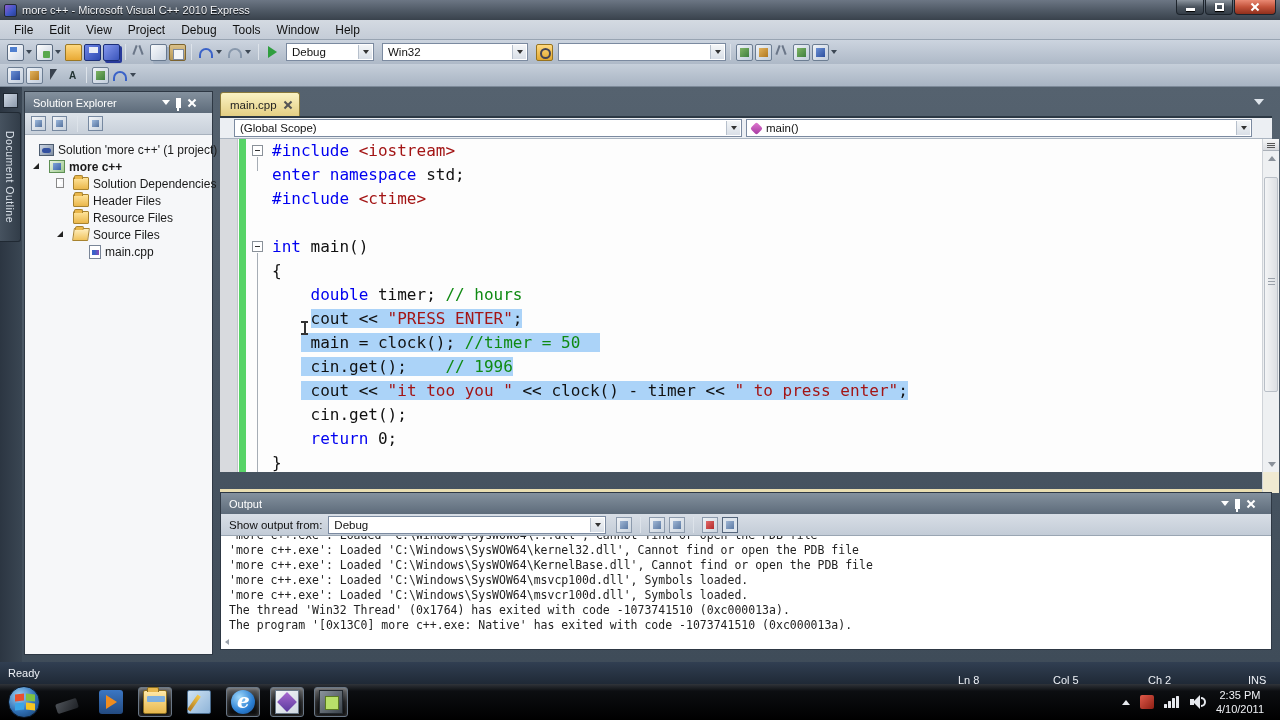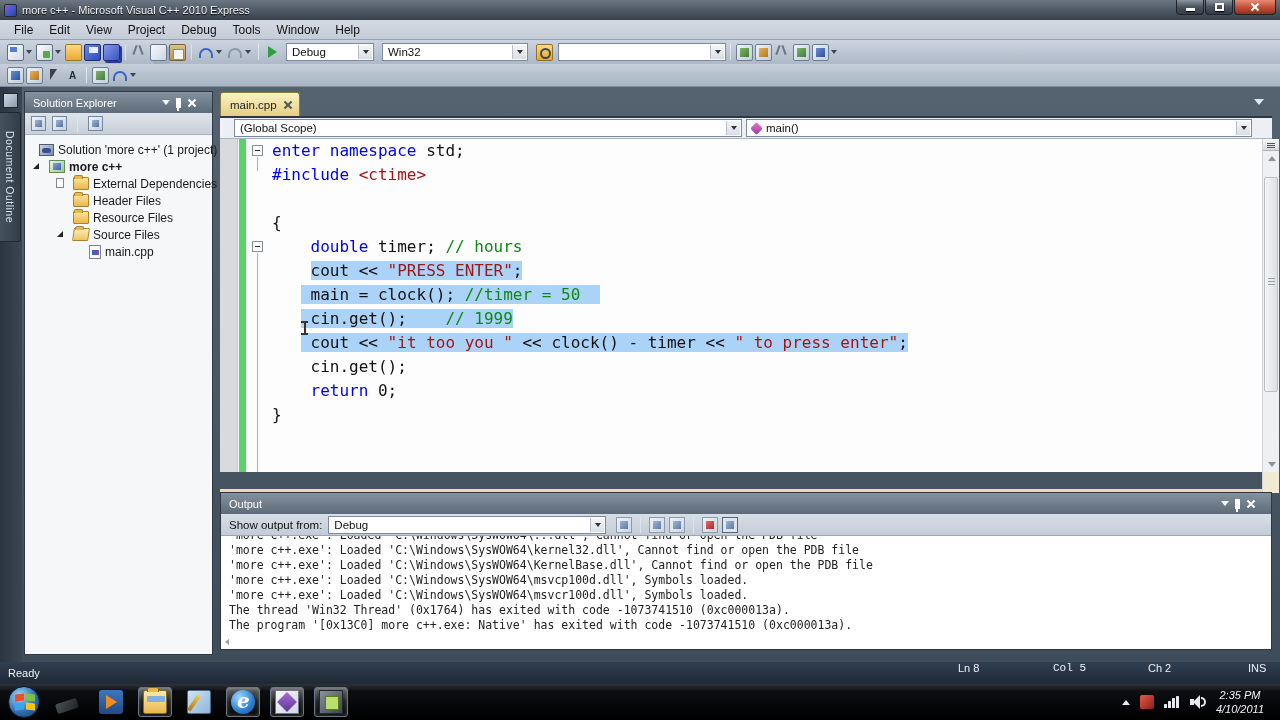--- a/index.html
+++ b/index.html
@@ -168,21 +168,21 @@
   .ot-icon.red::after{ background:linear-gradient(135deg,#e26a6a,#b22a2a);}
   .ot-icon.framed { border:1px solid #55667c; background:#dde4ec; }
   #console { position:relative; height:113px; overflow:hidden; background:#fff; padding-left:8px;}
   .console-line { font-family:"DejaVu Sans Mono", monospace; font-size:11.5px; color:#222; line-height:15px; white-space:pre;}
   .console-line.clipped { margin-top:-8px; }
   #console-hs-arrow { position:absolute; left:4px; bottom:4px; width:0; height:0; border-top:3px solid transparent; border-bottom:3px solid transparent; border-right:4px solid #9aa1aa;}
 
   
   #statusbar { left:0; top:662px; width:1280px; height:22px; background:linear-gradient(180deg,#313f52,#1f2936); color:#eef1f6; font-size:11px; display:flex; align-items:center;}
   #status-ready { margin-left:8px; }
-  .status-field { position:absolute; top:0; }
+  .status-field { position:absolute; top:12px; }
 
   
   #taskbar { left:0; top:684px; width:1280px; height:36px; background:linear-gradient(180deg,#30343a 0%,#0c0e11 20%,#000 100%); display:flex; align-items:center;}
   #start-button { width:32px; height:32px; border-radius:50%; margin-left:8px; position:relative;
     background:radial-gradient(circle at 35% 30%, #9fd4f7, #2f6fb4 55%, #153a66 100%); border:1px solid #0a1727; overflow:hidden;}
   .flag { position:absolute; width:9px; height:7px; }
   .flag.r { left:6px; top:7px; background:#e8502e; transform:skewY(-6deg);}
   .flag.g { left:17px; top:7px; background:#7fc242; transform:skewY(6deg);}
   .flag.b { left:6px; top:16px; background:#3aa5e8; transform:skewY(-6deg);}
   .flag.y { left:17px; top:16px; background:#f5c422; transform:skewY(6deg);}
@@ -207,21 +207,21 @@
   #tray-arrow { width:0; height:0; border-left:4px solid transparent; border-right:4px solid transparent; border-bottom:5px solid #e6e9ee;}
   #tray-red { width:14px; height:14px; background:linear-gradient(135deg,#e05a4a,#8e1f14); border-radius:2px;}
   #tray-net { position:relative; width:16px; height:12px;}
   #tray-net span { position:absolute; bottom:0; width:3px; background:#e6e9ee; border-radius:0.5px;}
   #tray-net span:nth-child(1){left:0;height:4px;} #tray-net span:nth-child(2){left:4px;height:7px;}
   #tray-net span:nth-child(3){left:8px;height:10px;} #tray-net span:nth-child(4){left:12px;height:12px;}
   #tray-vol { position:relative; width:16px; height:14px;}
   #tray-vol::before { content:""; position:absolute; left:0; top:4px; width:4px; height:6px; background:#e6e9ee;}
   #tray-vol::after { content:""; position:absolute; left:3px; top:0; width:0; height:0; border-right:7px solid #e6e9ee; border-top:7px solid transparent; border-bottom:7px solid transparent;}
   .vol-wave { position:absolute; left:11px; top:2px; width:5px; height:10px; border:2px solid #e6e9ee; border-left:none; border-radius:0 6px 6px 0;}
-  #clock { color:#f0f2f6; font-size:11px; text-align:center; line-height:14px; padding-right:6px;font-style:italic;}
+  #clock { color:#f0f2f6; font-size:11px; text-align:center; line-height:14px; padding-right:6px;}
 </style>
 </head>
 <body>
 
 <div id="titlebar" class="abs">
   <div id="title-icon"></div>
   <span id="window-title">more c++ - Microsoft Visual C++ 2010 Express</span>
   <div id="win-buttons">
     <div class="winbtn">
         <div class="glyph-min"></div>
@@ -324,21 +324,21 @@
         <span class="tree-label">Solution 'more c++' (1 project)</span>
       </div>
       <div class="tree-row">
         <div class="exp expanded" style="left: 8px; top: 5px;"></div>
         <div class="ti ti-project" style="margin-left: 24px;"></div>
         <span class="tree-label bold">more c++</span>
       </div>
       <div class="tree-row">
         <div class="exp collapsed" style="left: 32px; top: 4px;"></div>
         <div class="ti ti-folder" style="margin-left: 48px;"></div>
-        <span class="tree-label">External Dependencies</span>
+        <span class="tree-label">Solution Dependencies</span>
       </div>
       <div class="tree-row">
         <div class="ti ti-folder" style="margin-left: 48px;"></div>
         <span class="tree-label">Header Files</span>
       </div>
       <div class="tree-row">
         <div class="ti ti-folder" style="margin-left: 48px;"></div>
         <span class="tree-label">Resource Files</span>
       </div>
       <div class="tree-row">
@@ -371,28 +371,30 @@
       <span>main()</span>
       <div class="arrow"></div>
     </div>
   </div>
 
   <div id="code-surface">
     <div id="indicator-margin"></div>
     <div id="change-bar"></div>
     <div id="fold-gutter"></div>
     <div id="code-lines">
+        <div class="code-line"><span class="tk-k">#include </span><span class="tk-s">&lt;iostream&gt;</span></div>
         <div class="code-line"><span class="tk-k">enter namespace </span><span class="tk-d">std;</span></div>
         <div class="code-line"><span class="tk-k">#include </span><span class="tk-s">&lt;ctime&gt;</span></div>
         <div class="code-line"></div>
+        <div class="code-line"><span class="tk-k">int</span><span class="tk-d"> main()</span></div>
         <div class="code-line"><span class="tk-d">{</span></div>
         <div class="code-line"><span class="tk-d">    </span><span class="tk-k">double</span><span class="tk-d"> timer; </span><span class="tk-c">// hours</span></div>
         <div class="code-line"><span class="tk-d">    </span><span class="tk-d sel">cout &lt;&lt; </span><span class="tk-s sel">"PRESS ENTER"</span><span class="tk-d sel">;</span></div>
         <div class="code-line"><span class="tk-d">   </span><span class="tk-d sel"> main = clock(); </span><span class="tk-c sel">//timer = 50</span><span class="tk-d sel">  </span></div>
-        <div class="code-line"><span class="tk-d">   </span><span class="tk-d sel"> cin.get();    </span><span class="tk-c sel">// 1999</span></div>
+        <div class="code-line"><span class="tk-d">   </span><span class="tk-d sel"> cin.get();    </span><span class="tk-c sel">// 1996</span></div>
         <div class="code-line"><span class="tk-d">   </span><span class="tk-d sel"> cout &lt;&lt; </span><span class="tk-s sel">"it too you "</span><span class="tk-d sel"> &lt;&lt; clock() - timer &lt;&lt; </span><span class="tk-s sel">" to press enter"</span><span class="tk-d sel">;</span></div>
         <div class="code-line"><span class="tk-d">    cin.get();</span></div>
         <div class="code-line"><span class="tk-d">    </span><span class="tk-k">return</span><span class="tk-d"> 0;</span></div>
         <div class="code-line"><span class="tk-d">}</span></div>
       </div>
     <div id="mouse-ibeam"></div>
   <div class="fold-box" style="top: 6px;"></div>
       <div class="fold-box" style="top: 102px;"></div>
       <div class="fold-line" style="top: 18px; height: 14.4px;"></div>
       <div class="fold-line" style="top: 114px; height: 223.2px;"></div>
@@ -442,21 +444,21 @@
       <div class="console-line">'more c++.exe': Loaded 'C:\Windows\SysWOW64\msvcp100d.dll', Symbols loaded.</div>
       <div class="console-line">'more c++.exe': Loaded 'C:\Windows\SysWOW64\msvcr100d.dll', Symbols loaded.</div>
       <div class="console-line">The thread 'Win32 Thread' (0x1764) has exited with code -1073741510 (0xc000013a).</div>
       <div class="console-line">The program '[0x13C0] more c++.exe: Native' has exited with code -1073741510 (0xc000013a).</div>
     </div>
 </div>
 
 <div id="statusbar" class="abs">
   <span id="status-ready">Ready</span>
   <span class="status-field" style="left:958px;">Ln 8</span>
-  <span class="status-field" style="left:1053px;font-family:Liberation Mono, monospace;">Col 5</span>
+  <span class="status-field" style="left:1053px;">Col 5</span>
   <span class="status-field" style="left:1148px;">Ch 2</span>
   <span class="status-field" style="left:1248px;">INS</span>
 </div>
 
 <div id="taskbar" class="abs">
   <div id="start-button">
     <div class="flag r"></div>
     <div class="flag g"></div>
     <div class="flag b"></div>
     <div class="flag y"></div>

